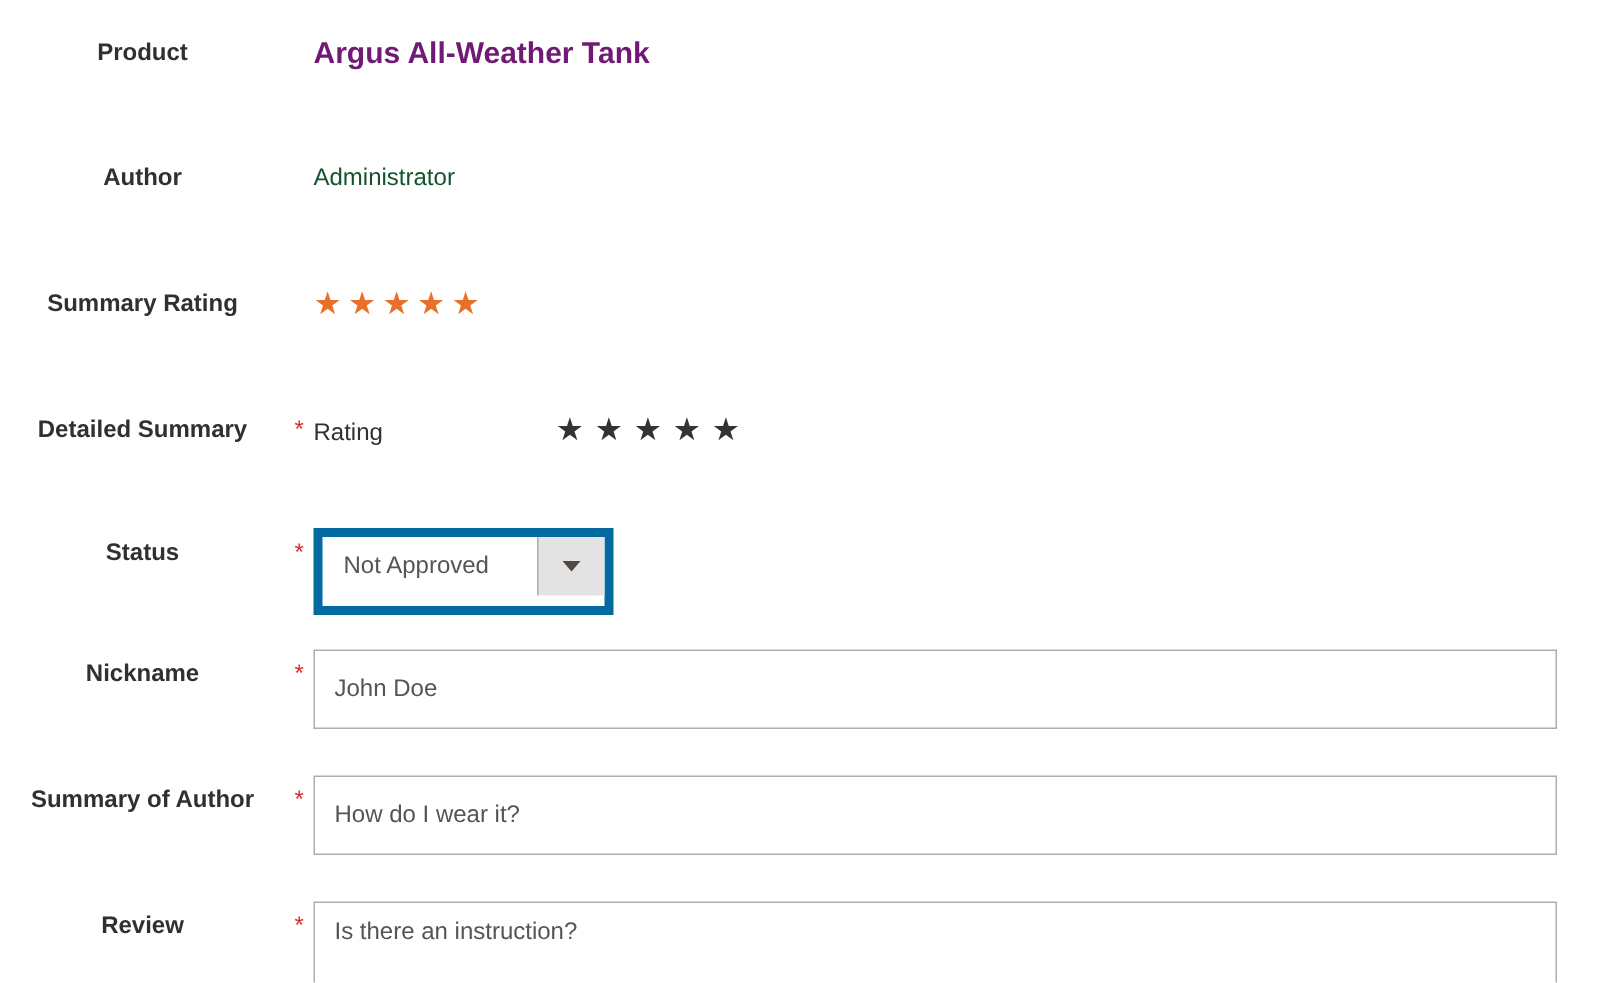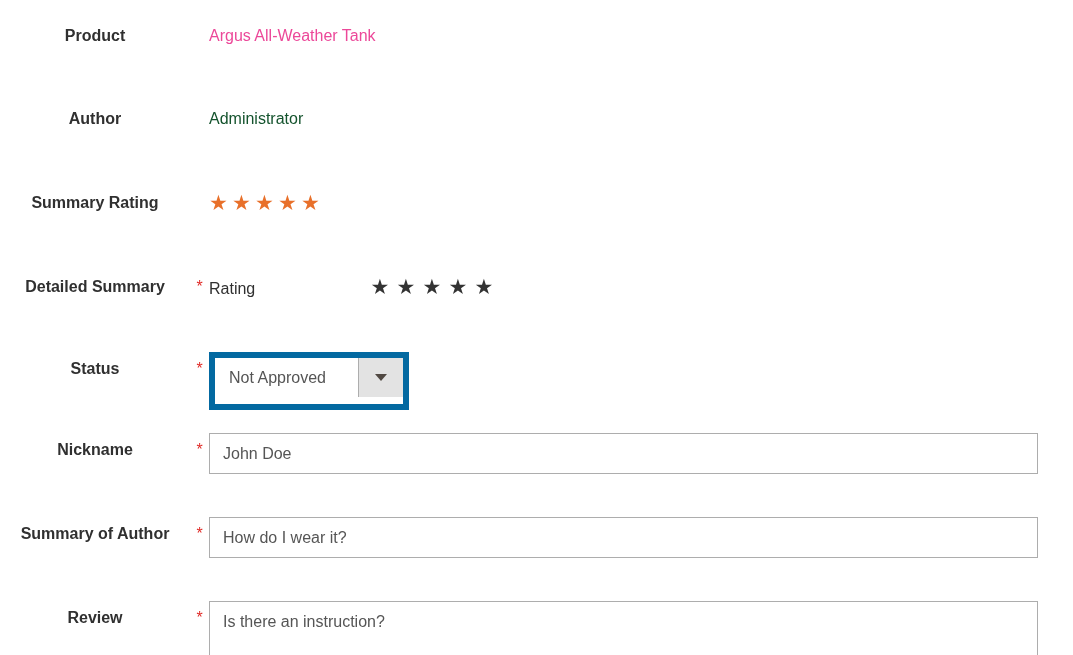--- a/index.html
+++ b/index.html
@@ -56,25 +56,25 @@
   }
 
   .static-value {
     font-size: 16px;
     color: #14532d;
     line-height: 34px;
     font-weight: 400;
   }
 
   .link-value {
-    font-size: 16px;
-    color: #ec4899;
+    font-size: 20px;
+    color: #701a75;
     line-height: 34px;
     text-decoration: none;
-    font-weight: 400;
+    font-weight: 700;
   }
 
   
   .stars {
     display: inline-flex;
     line-height: 34px;
     user-select: none;
   }
   .stars.summary .star {
     color: #e8702a;
@@ -137,21 +137,21 @@
     width: 0; height: 0;
     border-left: 6px solid transparent;
     border-right: 6px solid transparent;
     border-top: 7px solid #514943;
   }
 
   
   .text-input {
     display: block;
     width: 829px;
-    height: 41px;
+    height: 53px;
     border: 1px solid #adadad;
     background: #ffffff;
     font-family: "Liberation Sans", sans-serif;
     font-size: 16px;
     color: #555555;
     padding: 0 13px;
     outline: none;
   }
   .text-area {
     display: block;

